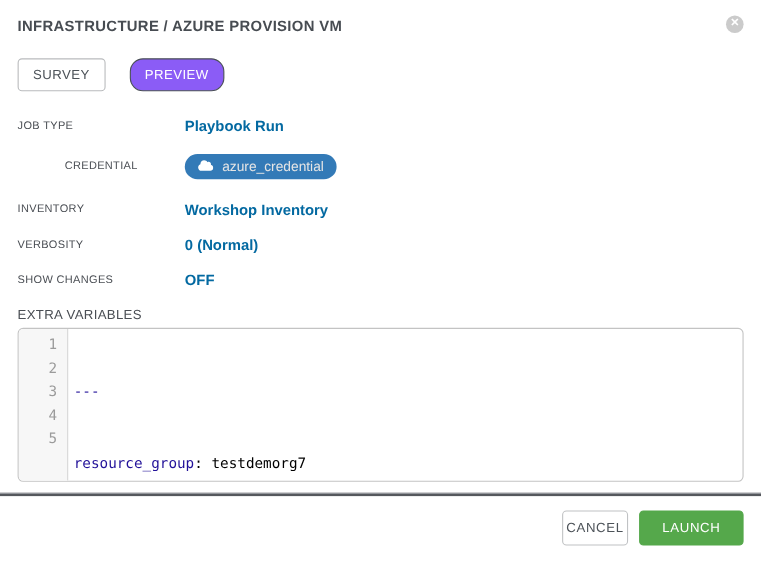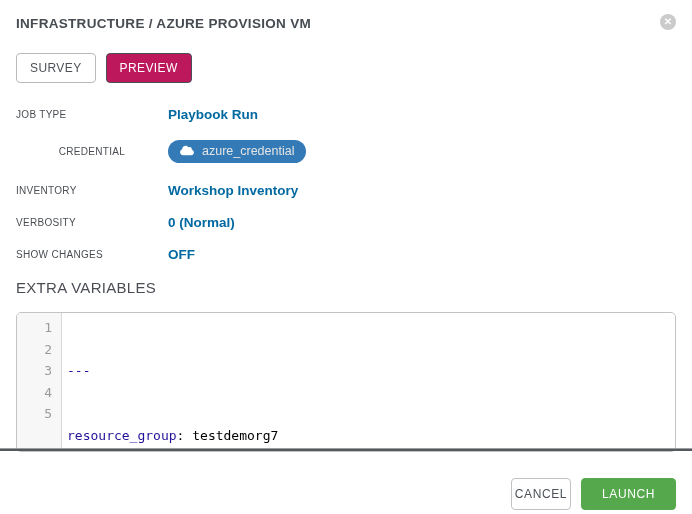--- a/index.html
+++ b/index.html
@@ -25,30 +25,30 @@
     font-size: 13.5px; font-weight: 700; color: #474c52;
     letter-spacing: 0.3px; padding-top: 2px;
   }
   .close-btn {
     width: 16px; height: 16px; border-radius: 50%;
     background: #cbcbcb; color: #ffffff;
     font-size: 10px; font-weight: 700; line-height: 16px;
     text-align: center; cursor: pointer; user-select: none;
   }
   
-  .tabs { display: flex; gap: 10px; margin-bottom: 24px; }
+  .tabs { display: flex; gap: 22px; margin-bottom: 24px; }
   .tab {
     font-family: "Liberation Sans", sans-serif;
     font-size: 12px; letter-spacing: 0.4px;
     padding: 7px 13px; border-radius: 4px;
     background: #ffffff; color: #4c5258;
     border: 1px solid #b9bbbd; cursor: pointer;
   }
   .tab.active {
-    background: #be185d; color: #ffffff; border-color: #4a5056;
+    background: #8b5cf6; color: #ffffff; border-color: #4a5056; border-radius: 12px;
   }
   
   .details { }
   .row {
     display: flex; align-items: center;
     min-height: 15px; margin-bottom: 17px;
   }
   .row.badge-row { min-height: 24px; margin-bottom: 20px; text-align: center; }
   .row-label {
     flex: 0 0 152px;
@@ -59,22 +59,22 @@
   }
   .cred-badge {
     display: inline-flex; align-items: center; gap: 8px;
     background: #337ab7; color: #e5e5e5;
     border-radius: 12px; padding: 4px 12px 5px 12px;
     font-size: 12.5px; cursor: pointer;
   }
   .cred-badge svg { display: block; }
   
   .extra-vars-label {
-    font-size: 15px; color: #4a4e54; letter-spacing: 0.3px;
-    margin-bottom: 16px;
+    font-size: 12px; color: #4a4e54; letter-spacing: 0.3px;
+    margin-bottom: 5px;
   }
   .editor {
     display: flex;
     height: 140px;
     border: 1px solid #c3c3c3; border-radius: 5px;
     overflow: hidden;
     background: #ffffff;
     font-family: "DejaVu Sans Mono", monospace;
     font-size: 13px; line-height: 21.5px;
   }

